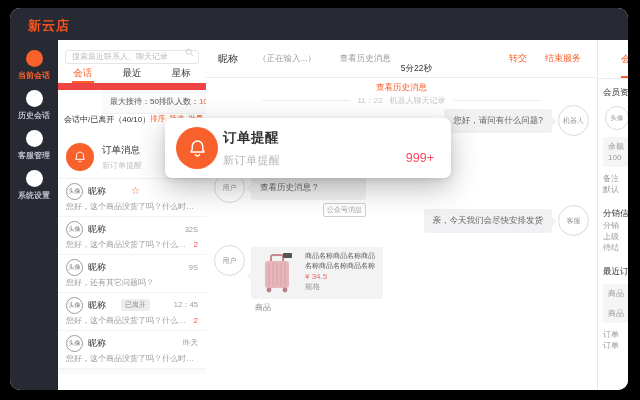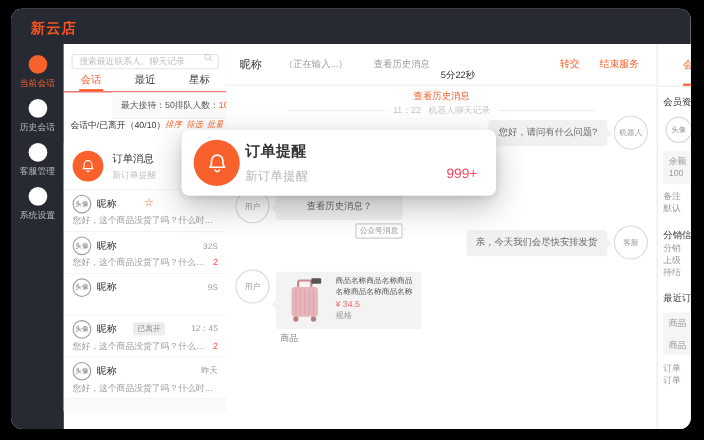--- a/index.html
+++ b/index.html
@@ -5,45 +5,45 @@
   html,body{margin:0;padding:0;background:#000;width:640px;height:400px;overflow:hidden;
     font-family:"Liberation Sans",sans-serif;}
   .stage{position:relative;width:640px;height:400px;background:#000;}
   .window{position:absolute;left:10px;top:8px;width:618px;height:382px;background:#fff;
     border-radius:10px;overflow:hidden;}
   
   .topbar{position:absolute;left:0;top:0;right:0;height:32px;background:#272a33;}
   .brand{position:absolute;left:18px;top:9px;font-size:13px;font-weight:bold;color:#f9541f;letter-spacing:1px;}
   
   .side{position:absolute;left:0;top:32px;width:48px;bottom:0;background:#272a33;
-    display:flex;flex-direction:column;align-items:center;padding-top:10px;gap:9px;}
+    display:flex;flex-direction:column;align-items:center;padding-top:10px;gap:9px;font-weight:bold;}
   .snav{display:flex;flex-direction:column;align-items:center;gap:3px;cursor:pointer;}
   .sdot{width:17px;height:17px;border-radius:50%;background:#fff;}
   .snav.active .sdot{background:#f8602c;}
   .slabel{font-size:8px;color:#b9bdc6;}
   .snav.active .slabel{color:#f8602c;}
   
   .list{position:absolute;left:48px;top:32px;width:148px;bottom:16px;background:#fff;
     border-right:1px solid #e8e8e8;display:flex;flex-direction:column;}
   .searchwrap{position:relative;margin:5px 7px 3px;height:14px;flex:none;}
   .searchwrap input{width:100%;height:100%;box-sizing:border-box;border:1px solid #e5e5e5;
     border-radius:3px;font-size:8px;color:#666;padding:0 16px 0 6px;outline:none;background:#fff;}
   .searchwrap input::placeholder{color:#bdbdbd;}
   .searchicon{position:absolute;right:5px;top:3px;width:9px;height:9px;}
-  .tabs{display:flex;height:21px;border-bottom:1px solid #ef4444;flex:none;}
+  .tabs{display:flex;height:21px;border-bottom:7px solid #ef4444;flex:none;}
   .tab{flex:1;text-align:center;font-size:9.5px;color:#3a3a3a;line-height:21px;position:relative;cursor:pointer;}
   .tab.active{color:#f8602c;}
   .tab.active::after{content:"";position:absolute;left:50%;margin-left:-11px;bottom:0;width:22px;height:2px;background:#f8602c;}
   .stats{height:23px;background:#fafafa;border-bottom:1px solid #efefef;display:flex;align-items:center;
     justify-content:space-between;padding:0 8px;font-size:8px;color:#555;flex:none;white-space:nowrap;margin-left:44px;}
   .stats .oval{color:#f8602c;}
   .sectionrow{height:22px;display:flex;align-items:flex-start;justify-content:space-between;
     padding:0 6px;font-size:8px;color:#333;flex:none;white-space:nowrap;overflow:hidden;}
   .seclinks{display:flex;gap:4px;}
-  .seclink{color:#f8602c;font-size:7.5px;cursor:pointer;font-style:italic;}
+  .seclink{color:#f8602c;font-size:7.5px;cursor:pointer;}
   .bellrow{height:42px;border-bottom:1px solid #f1f1f1;display:flex;align-items:center;
     padding:0 8px;gap:8px;flex:none;cursor:pointer;background:#fff;}
   .bellcircle{width:28px;height:28px;border-radius:50%;background:#f8602c;display:flex;
     align-items:center;justify-content:center;flex:none;}
   .bellcircle svg{width:14px;height:14px;}
   .belltitle{font-size:9.5px;color:#333;}
   .bellsub{font-size:8px;color:#c2c2c2;margin-top:3px;}
   .convrow{height:38px;border-bottom:1px solid #f3f3f3;padding:4px 8px 0;box-sizing:border-box;
     flex:none;cursor:pointer;background:#fff;}
   .crline1{display:flex;align-items:center;gap:5px;height:16px;}
@@ -71,21 +71,21 @@
   .chatbody{position:absolute;top:38px;left:0;right:0;bottom:0;background:#fff;}
   .histlink{position:absolute;top:4px;left:0;right:0;text-align:center;font-size:8.5px;color:#f8602c;cursor:pointer;}
   .tdivider{position:absolute;top:17px;left:0;right:0;display:flex;align-items:center;
     justify-content:center;gap:7px;font-size:8px;color:#c6c6c6;white-space:nowrap;}
   .dline{width:88px;height:1px;background:#ececec;}
   .msg{position:absolute;left:0;right:0;padding:0 8px;display:flex;gap:6px;align-items:flex-start;}
   .msg.right{justify-content:flex-end;}
   .avatar{width:29px;height:29px;border-radius:50%;border:1px solid #d9d9d9;color:#999;font-size:7px;
     display:flex;align-items:center;justify-content:center;background:#fff;flex:none;}
   .bubble{background:#f1f1f3;color:#666;font-size:8.5px;padding:6px 9px;border-radius:3px;
-    position:relative;max-width:230px;margin-top:4px;white-space:nowrap;text-align:center;}
+    position:relative;max-width:230px;margin-top:4px;white-space:nowrap;}
   .msg.left .bubble::before{content:"";position:absolute;left:-3px;top:9px;width:7px;height:7px;
     background:#f1f1f3;transform:rotate(45deg);}
   .msg.right .bubble::after{content:"";position:absolute;right:-3px;top:9px;width:7px;height:7px;
     background:#f1f1f3;transform:rotate(45deg);}
   .m-robot{top:27px;} .m-user1{top:94px;} .m-agent{top:127px;} .m-product{top:167px;}
   .bcol{display:flex;flex-direction:column;}
   .msgtag{margin:3px 0 0 72px;align-self:flex-start;border:1px solid #cfcfcf;border-radius:2px;
     color:#a0a0a0;font-size:7px;padding:1px 3px;background:#fff;white-space:nowrap;}
   .pcard{width:132px;background:#f3f3f3;border-radius:2px;display:flex;gap:6px;padding:4px;
     position:relative;margin-top:2px;box-sizing:border-box;cursor:pointer;}
@@ -209,20 +209,23 @@
           <span class="cmsg">您好，这个商品没货了吗？什么时候...</span>
           <span class="cunread">2</span>
         </div>
       </div>
       <div class="convrow">
         <div class="crline1">
           <span class="cavatar">头像</span>
           <span class="cname">昵称</span>
           <span class="ctime">9S</span>
         </div>
+        <div class="crline2">
+            <span class="cmsg">您好，还有其它问题吗？</span>
+          </div>
       </div>
       <div class="convrow">
         <div class="crline1">
           <span class="cavatar">头像</span>
           <span class="cname">昵称</span>
           <span class="ctag">已离开</span>
           <span class="ctime">12：45</span>
         </div>
         <div class="crline2">
           <span class="cmsg">您好，这个商品没货了吗？什么时候...</span>

